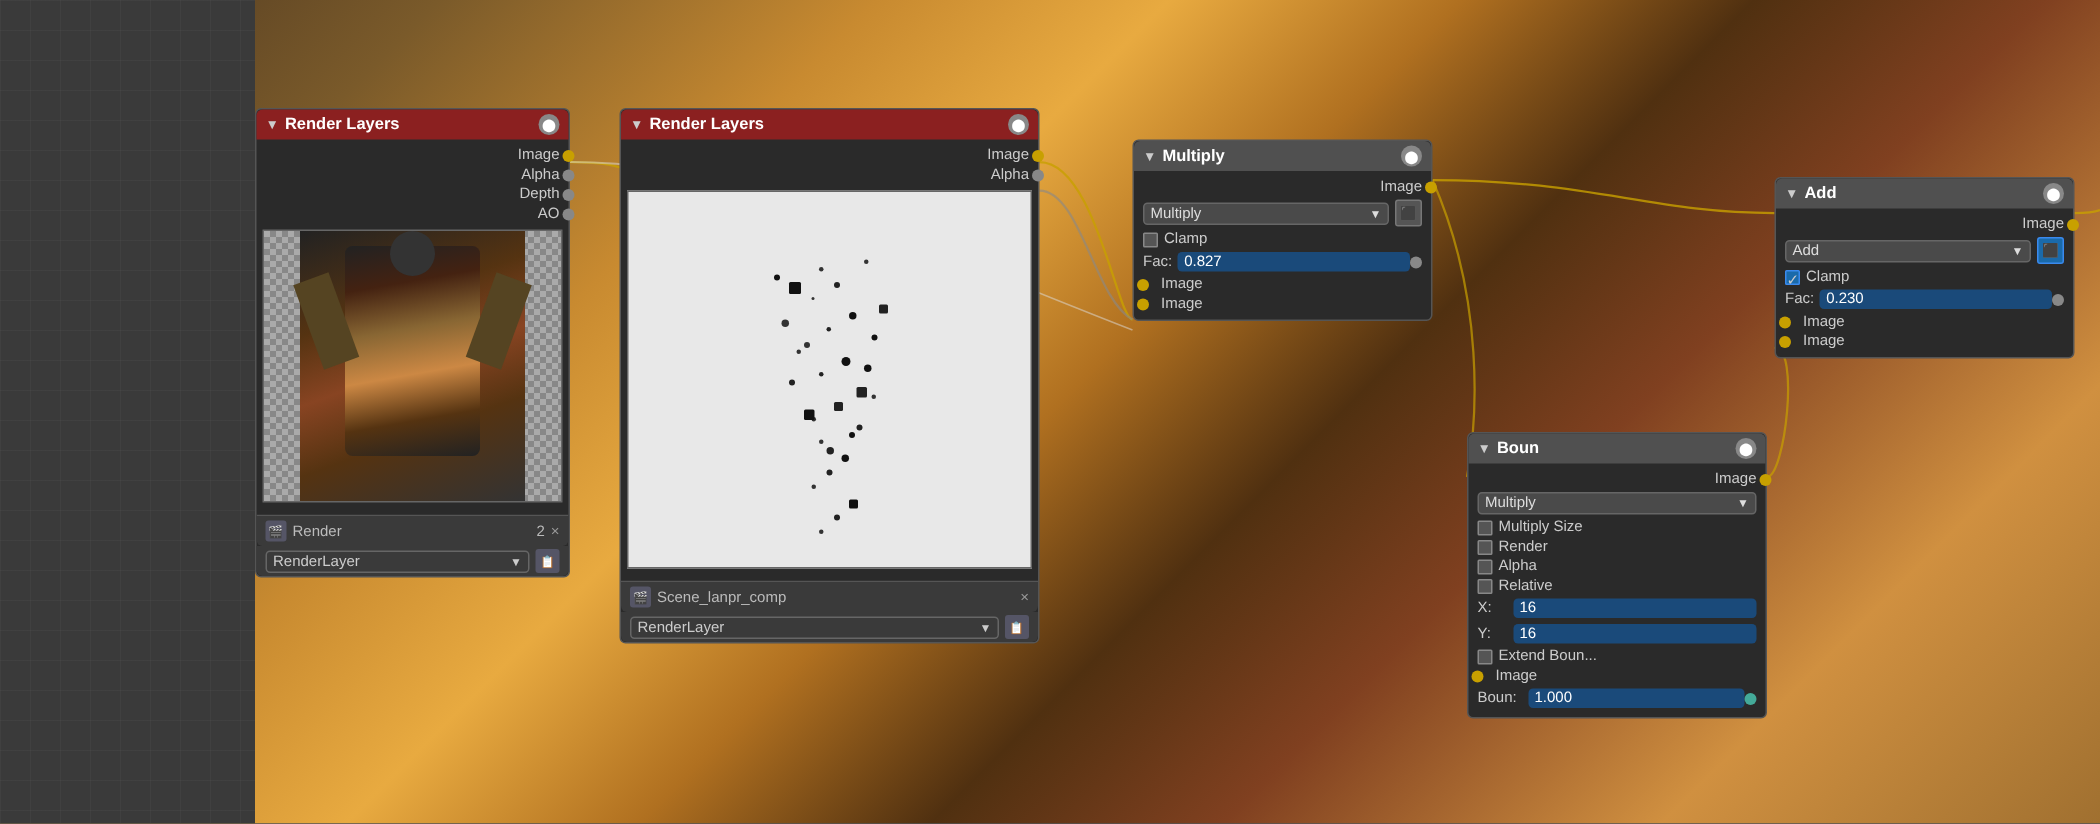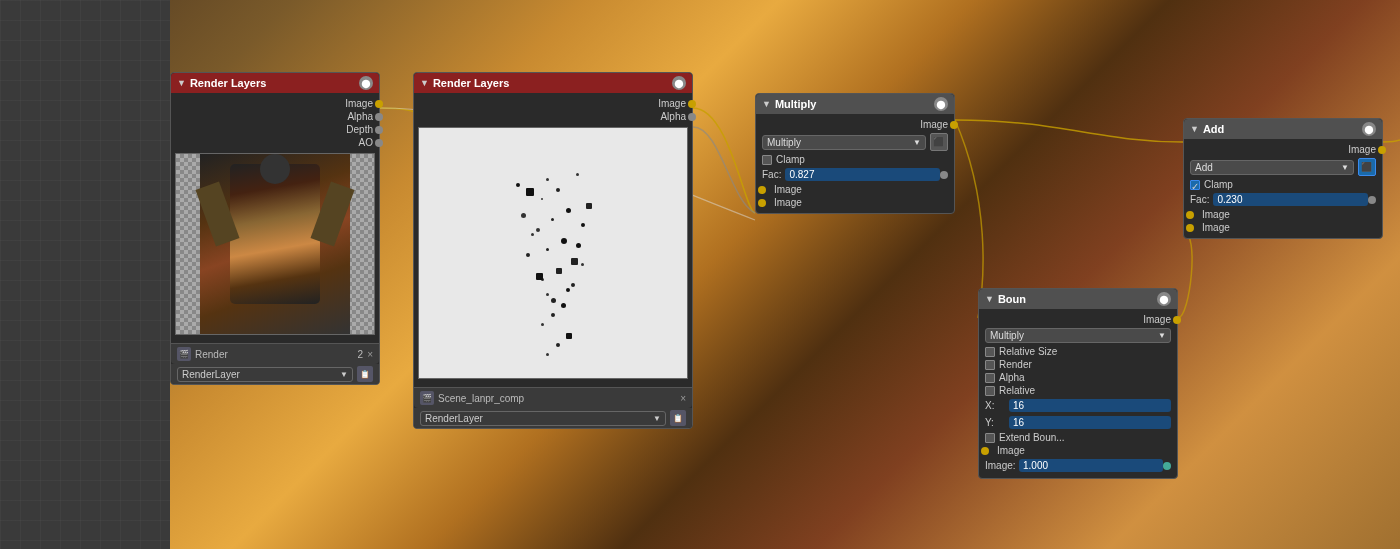--- a/index.html
+++ b/index.html
@@ -520,21 +520,21 @@
       <div class="socket-dot right yellow"></div>
     </div>
     <div class="node-control">
       <div class="node-dropdown">
         <span>Multiply</span>
         <span class="dd-arrow">▼</span>
       </div>
     </div>
     <div class="node-checkbox-row">
       <div class="node-checkbox"></div>
-      <span>Relative Size</span>
+      <span>Multiply Size</span>
     </div>
     <div class="node-checkbox-row">
       <div class="node-checkbox"></div>
       <span>Render</span>
     </div>
     <div class="node-checkbox-row">
       <div class="node-checkbox"></div>
       <span>Alpha</span>
     </div>
     <div class="node-checkbox-row">
@@ -555,20 +555,20 @@
     </div>
     <div class="node-checkbox-row">
       <div class="node-checkbox"></div>
       <span>Extend Boun...</span>
     </div>
     <div class="node-socket">
       <div class="socket-dot left yellow" style="position:relative;left:-4px;"></div>
       <span style="margin-left:4px;">Image</span>
     </div>
     <div class="node-control">
-      <span style="width:30px;">Image:</span>
+      <span style="width:30px;">Boun:</span>
       <div class="node-field">
         <span>1.000</span>
       </div>
       <div class="socket-dot left green" style="position:relative;left:0;margin-left:-4px;"></div>
     </div>
   </div>
 </div>
 
 </body></html>

